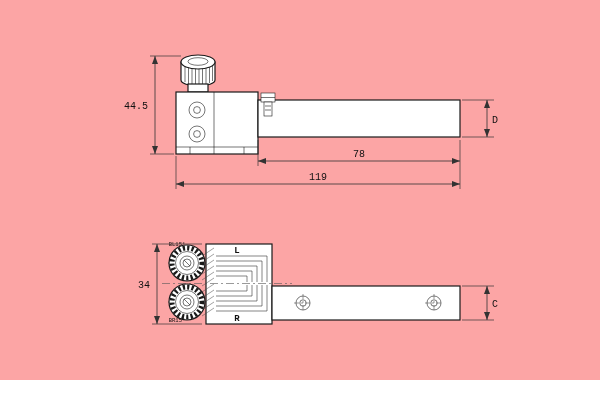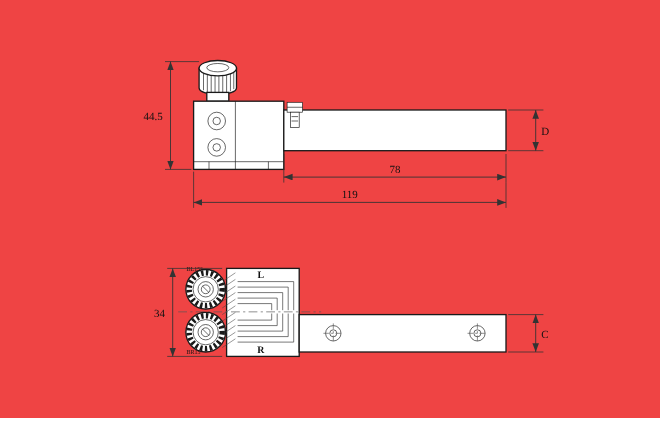--- a/index.html
+++ b/index.html
@@ -1,17 +1,17 @@
 <!DOCTYPE html>
 <html><head>
 <meta charset="utf-8">
 <style>
   html,body{margin:0;padding:0;background:#ffffff;}
-  .stage{position:relative;width:600px;height:380px;background:#ef4444;overflow:hidden;
-         font-family:Liberation Serif, serif;}
+  .stage{position:relative;width:600px;height:380px;background:#fca5a5;overflow:hidden;
+         font-family:Liberation Mono, monospace;}
   svg{display:block;}
   .part   {stroke:#1a1a1a;stroke-width:1.2;fill:#ffffff;}
   .thin   {stroke:#1a1a1a;stroke-width:0.6;fill:none;}
   .thinw  {stroke:#1a1a1a;stroke-width:0.6;fill:#ffffff;}
   .teeth  {stroke:#1a1a1a;stroke-width:5;fill:none;stroke-dasharray:2.2 2.2;}
   .hatch  {stroke:#444;stroke-width:0.5;}
   .comb   {stroke:#333;stroke-width:0.6;fill:none;}
   .dim    {stroke:#333;stroke-width:0.8;fill:none;}
   .ext    {stroke:#333;stroke-width:0.7;}
   .cl     {stroke:#555;stroke-width:0.6;stroke-dasharray:8 3 2 3;}

